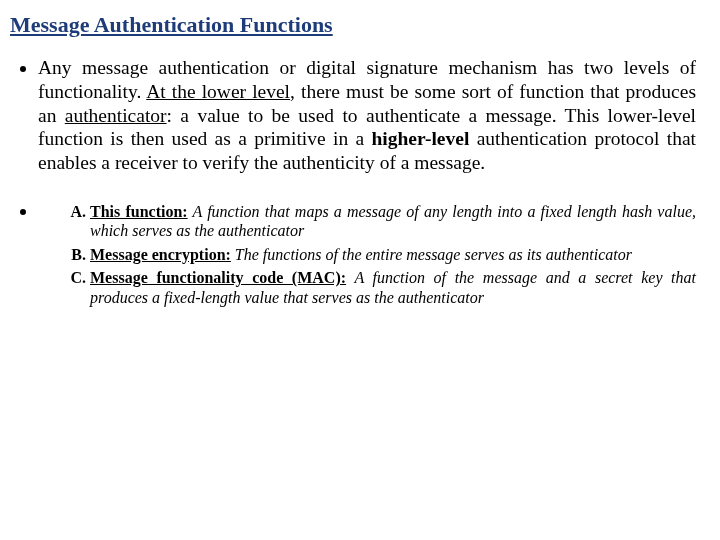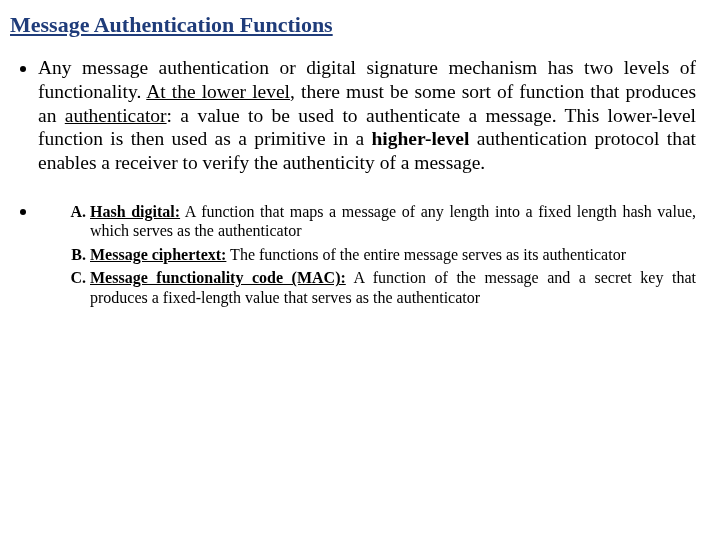--- a/index.html
+++ b/index.html
@@ -46,40 +46,40 @@
     font-weight: bold;
     line-height: 1.22;
     text-align: justify;
     margin-bottom: 4px;
   }
   ol.sublist > li::marker {
     font-weight: bold;
   }
   .u { text-decoration: underline; }
   .b { font-weight: bold; }
-  .nb { font-weight: normal; }
+  .nb { font-weight: normal; font-style: italic; }
 </style>
 </head>
 <body>
 
 <div class="slide">
 
   <div class="title">Message Authentication Functions</div>
 
   <ul class="level1">
     <li>
       <span>Any message authentication or digital signature mechanism has two levels of functionality. </span><span class="u">At the lower level</span><span>, there must be some sort of function that produces an </span><span class="u">authenticator</span><span>: a value to be used to authenticate a message. This lower-level function is then used as a primitive in a </span><span class="b">higher-level</span><span> authentication protocol that enables a receiver to verify the authenticity of a message.</span>
     </li>
     <li>
       <ol class="sublist">
         <li>
-          <span class="u">Hash digital:</span><span class="nb"> A function that maps a message of any length into a fixed length hash value, which serves as the authenticator</span>
+          <span class="u">This function:</span><span class="nb"> A function that maps a message of any length into a fixed length hash value, which serves as the authenticator</span>
         </li>
         <li>
-          <span class="u">Message ciphertext:</span><span class="nb"> The functions of the entire message serves as its authenticator</span>
+          <span class="u">Message encryption:</span><span class="nb"> The functions of the entire message serves as its authenticator</span>
         </li>
         <li>
           <span class="u">Message functionality code (MAC):</span><span class="nb"> A function of the message and a secret key that produces a fixed-length value that serves as the authenticator</span>
         </li>
       </ol>
     </li>
   </ul>
 
 </div>
 

